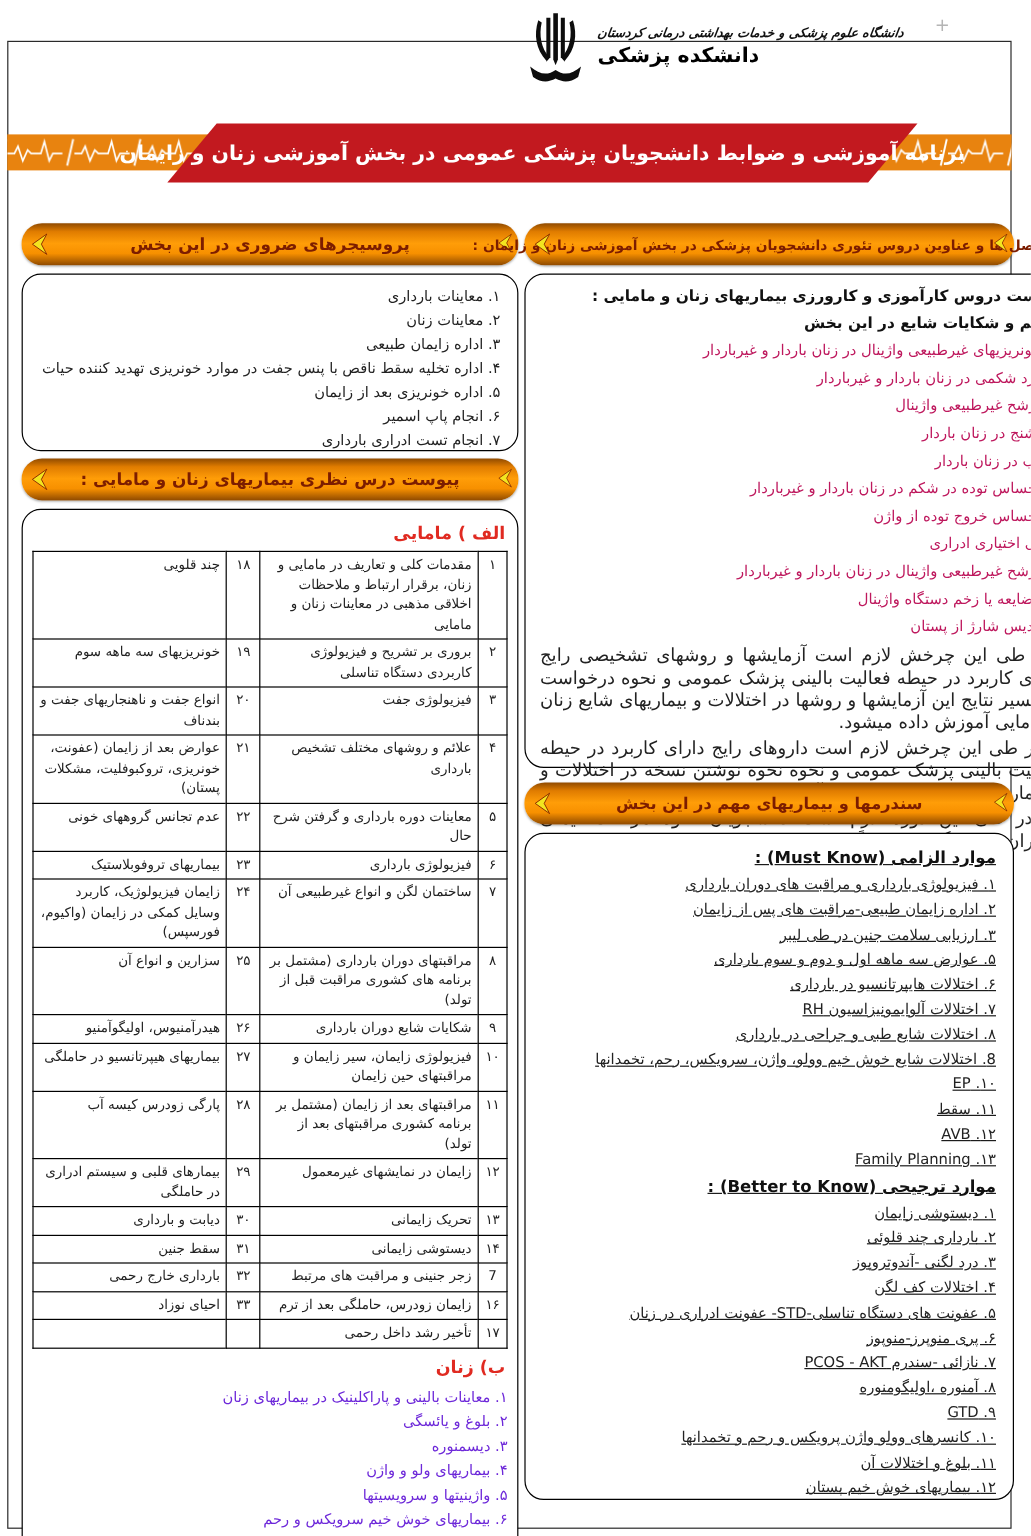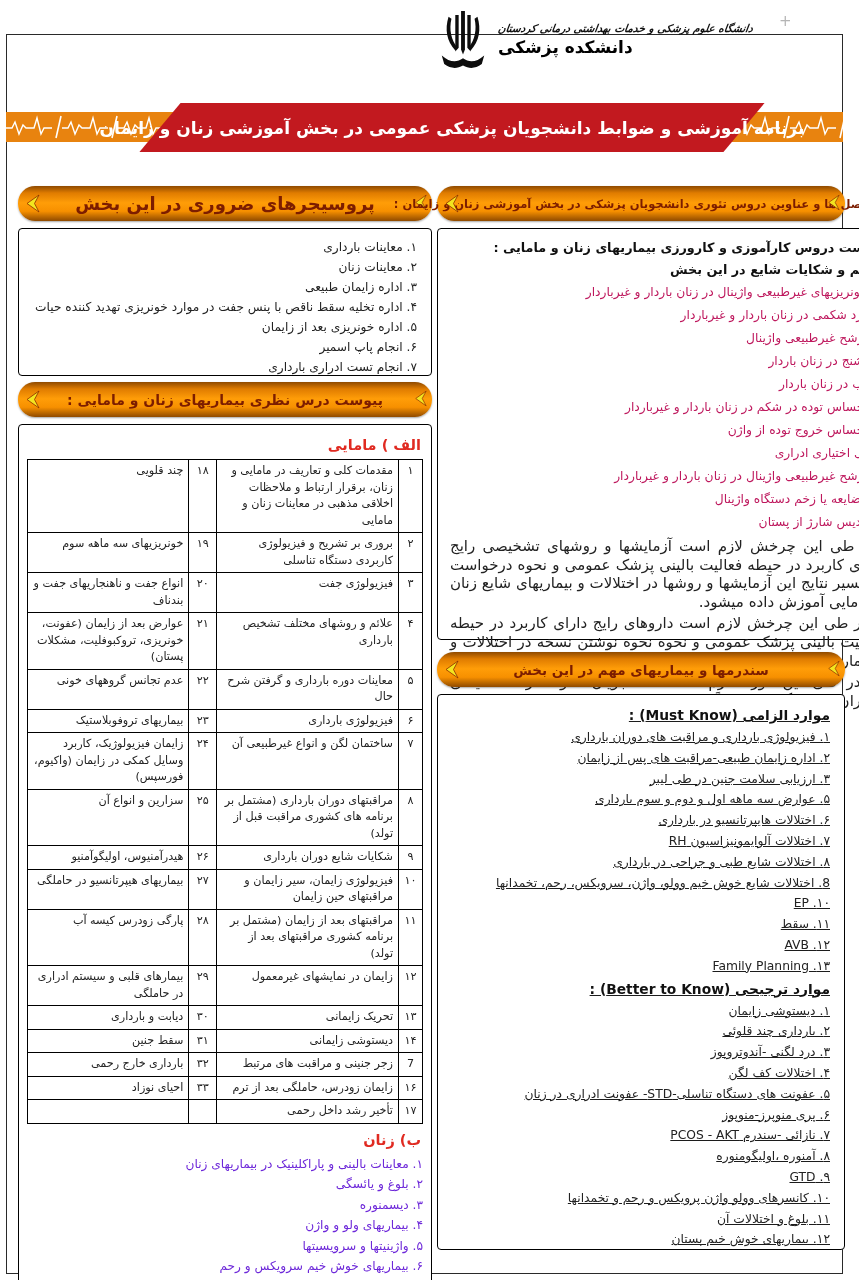--- a/index.html
+++ b/index.html
@@ -42,21 +42,21 @@
   .bar{position:absolute;height:35px;border-radius:17px;z-index:2;
     background:linear-gradient(#8f4a00 0%, #e07c00 20%, var(--bar-orange-mid) 48%, #f79000 72%, #8f4a00 100%);
     display:flex;align-items:center;justify-content:center;
     box-shadow:0 1px 2px rgba(0,0,0,0.35);}
   .bar-title{color:var(--title-maroon);font-weight:bold;direction:rtl;white-space:nowrap;}
   .chev{position:absolute;top:8px;}
   .chev.left{left:7px;}
   .chev.right{right:5px;}
 
   
-  .rbox{position:absolute;border:1.6px solid #000;border-radius:4px;background:#fff;
+  .rbox{position:absolute;border:1.6px solid #000;border-radius:16px;background:#fff;
     direction:rtl;padding:8px 14px;}
 
   ul.plain{list-style:none;margin:0;padding:0;}
 
   
   .proc-list li{font-size:12.2px;line-height:20px;color:#222;}
   .sec-label{color:var(--accent-red);font-weight:bold;font-size:14.5px;margin:2px 2px 6px;}
   table.theory{width:100%;border-collapse:collapse;direction:rtl;margin:2px 0 8px;}
   table.theory td{border:1px solid #000;font-size:11.2px;line-height:16.5px;
     padding:3px 5px;vertical-align:top;color:#222;}
@@ -108,21 +108,21 @@
 </div>
 
 <div class="main-banner">
   <div class="main-banner-text">برنامه آموزشی و ضوابط دانشجویان پزشکی عمومی در بخش آموزشی زنان و زایمان</div>
 </div>
 
 <div class="bar" style="left:18px;top:186px;width:414px;">
   <svg class="chev left" width="15" height="19" viewBox="0 0 15 19">
       <path d="M14 1 L2 9.5 L14 18 L9.5 9.5 Z" fill="#f2e520" stroke="#8a2b00" stroke-width="0.8"></path>
     </svg>
-  <div class="bar-title" style="font-size:18px;">پروسیجرهای ضروری در این بخش</div>
+  <div class="bar-title" style="font-size:14px;">پروسیجرهای ضروری در این بخش</div>
   <svg class="chev right" width="13" height="17" viewBox="0 0 15 19">
       <path d="M14 1 L2 9.5 L14 18 L9.5 9.5 Z" fill="#f2e520" stroke="#8a2b00" stroke-width="0.8"></path>
     </svg>
 </div>
 
 <div class="rbox" style="left:18px;top:228px;width:414px;height:148px;">
   <ul class="plain proc-list">
 
   <li>۱. معاینات بارداری</li>
       <li>۲. معاینات زنان</li>

